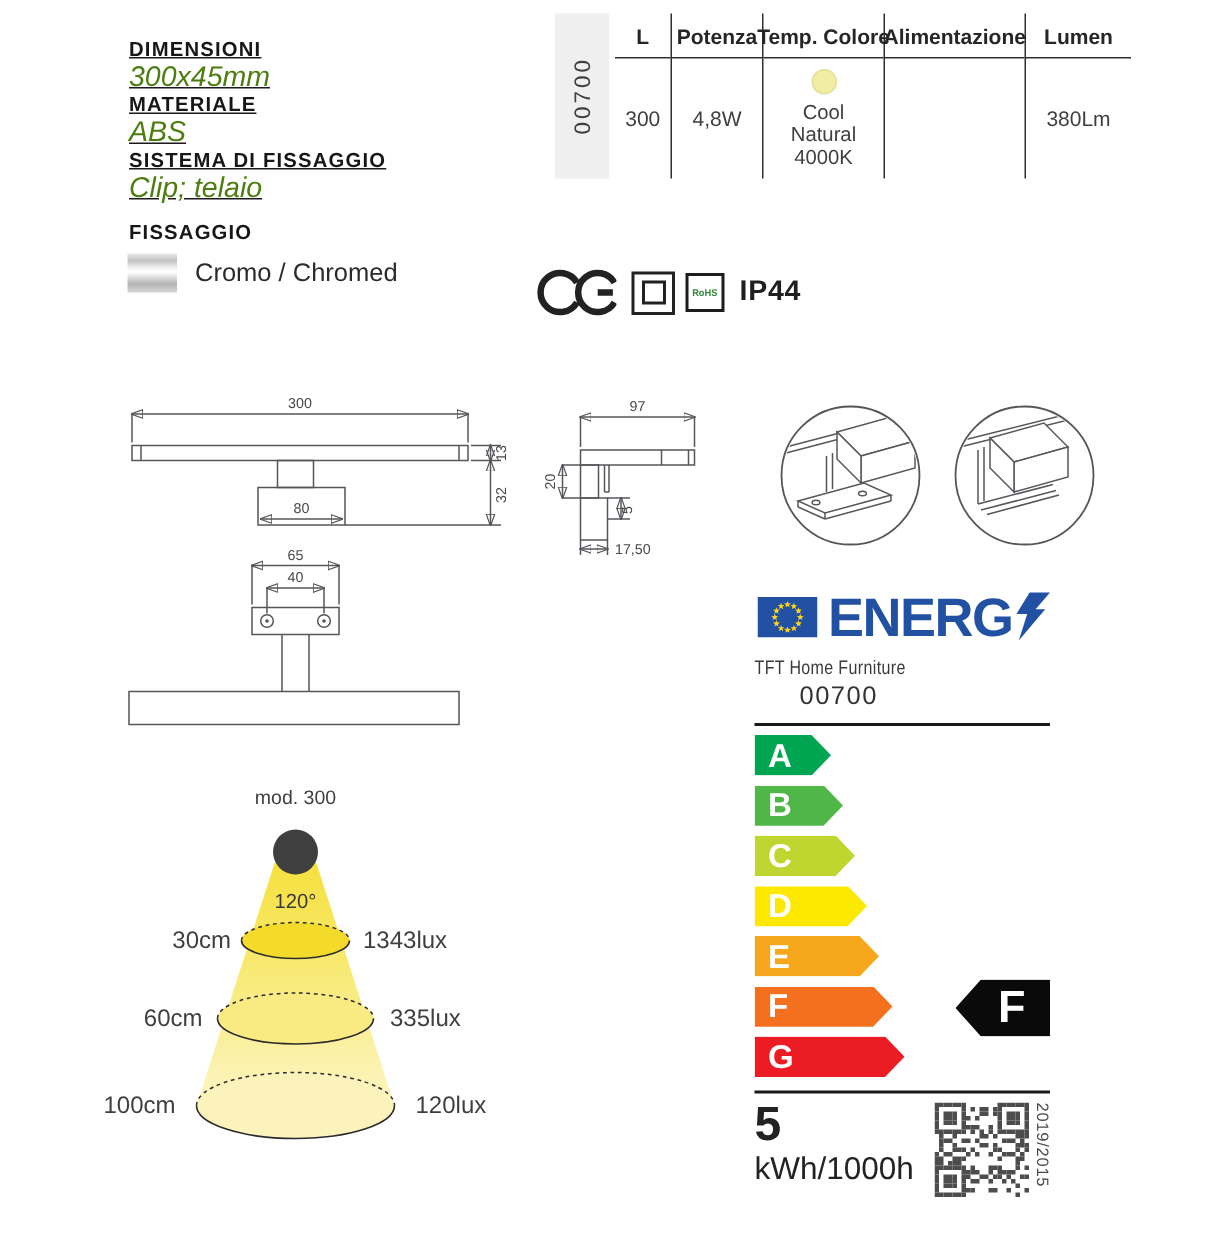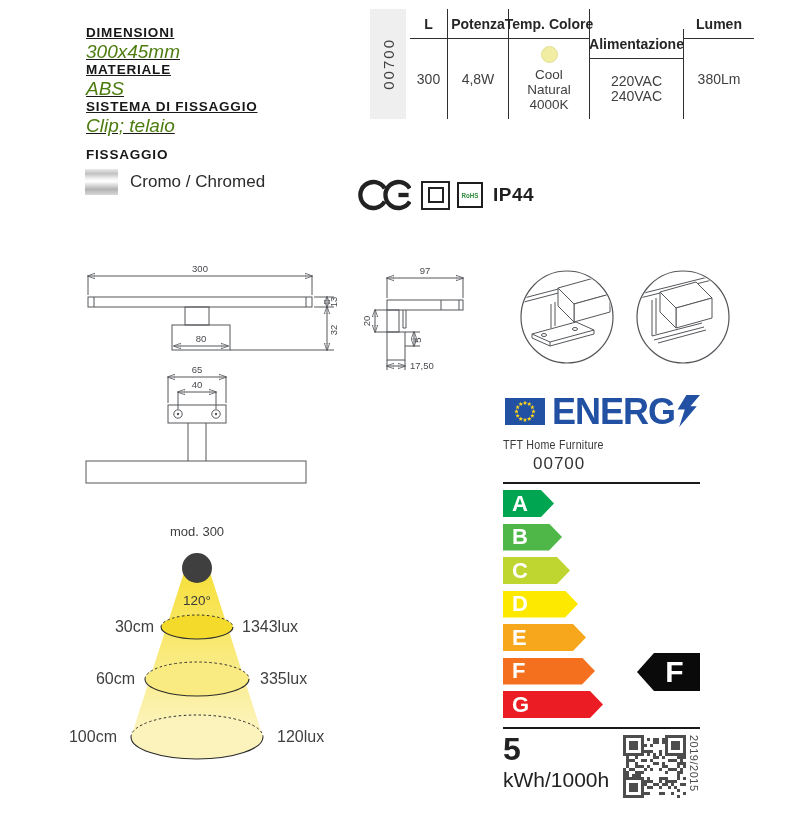--- a/index.html
+++ b/index.html
@@ -24,21 +24,21 @@
   
   .ptable{left:370px;top:9px;height:110px;display:flex;}
   .code-box{width:36px;background:#efefef;display:flex;align-items:center;justify-content:center;margin-right:4px;}
   .vtext{writing-mode:vertical-rl;transform:rotate(180deg);font-size:15px;letter-spacing:2px;color:#3f3f3f;}
   .tcol{display:flex;flex-direction:column;border-right:1.5px solid #2f2f2f;}
   .tcol:last-child{border-right:none;}
   .tcol .th{height:30px;display:flex;align-items:center;justify-content:center;
     border-bottom:1.5px solid #2f2f2f;font-weight:700;font-size:14px;color:#262626;white-space:nowrap;padding:0 6px;box-sizing:border-box;}
   .tcol .td{flex:1;display:flex;flex-direction:column;align-items:center;justify-content:center;
     font-size:14px;color:#3f3f3f;line-height:15px;}
-  .c1{width:37px;}.c2{width:60px;text-align:center;}.c3{width:80px;}.c4{width:93px;margin-top:20px;}.c5{width:70px;}
+  .c1{width:37px;}.c2{width:60px;text-align:center;}.c3{width:80px;}.c4{width:93px;}.c5{width:70px;}
   .dot{width:15px;height:15px;border-radius:50%;border:1px solid #e3df96;margin-bottom:4px;}
   .tline{display:block;font-size:13.5px;line-height:15px;}
 
   
   .certs{left:357px;top:177px;display:flex;align-items:center;}
   .ce-svg{width:54px;height:36px;}
   .class2{width:25px;height:25px;border:2.5px solid #222;display:flex;align-items:center;justify-content:center;margin-left:10px;}
   .class2-inner{width:12px;height:12px;border:2.5px solid #222;}
   .rohs{width:22px;height:22px;border:2.5px solid #1d1d1d;display:flex;align-items:center;justify-content:center;margin-left:7px;}
   .rohs span{font-size:6.5px;font-weight:700;color:#2e8b3a;transform:scaleX(.95);}
@@ -122,24 +122,20 @@
     <div class="th">Temp. Colore</div>
     <div class="td">
       <span class="dot" style="background: rgb(241, 237, 162);"></span>
       <span class="tline">Cool</span>
       <span class="tline">Natural</span>
       <span class="tline">4000K</span>
     </div>
   </div>
   <div class="tcol c4">
     <div class="th">Alimentazione</div>
-    <div class="td">
-      <span>220VAC</span>
-      <span>240VAC</span>
-    </div>
   </div>
   <div class="tcol c5">
     <div class="th">Lumen</div>
     <div class="td">
         <span>380Lm</span>
       </div>
   </div>
 </section>
 
 <section class="abs certs">

